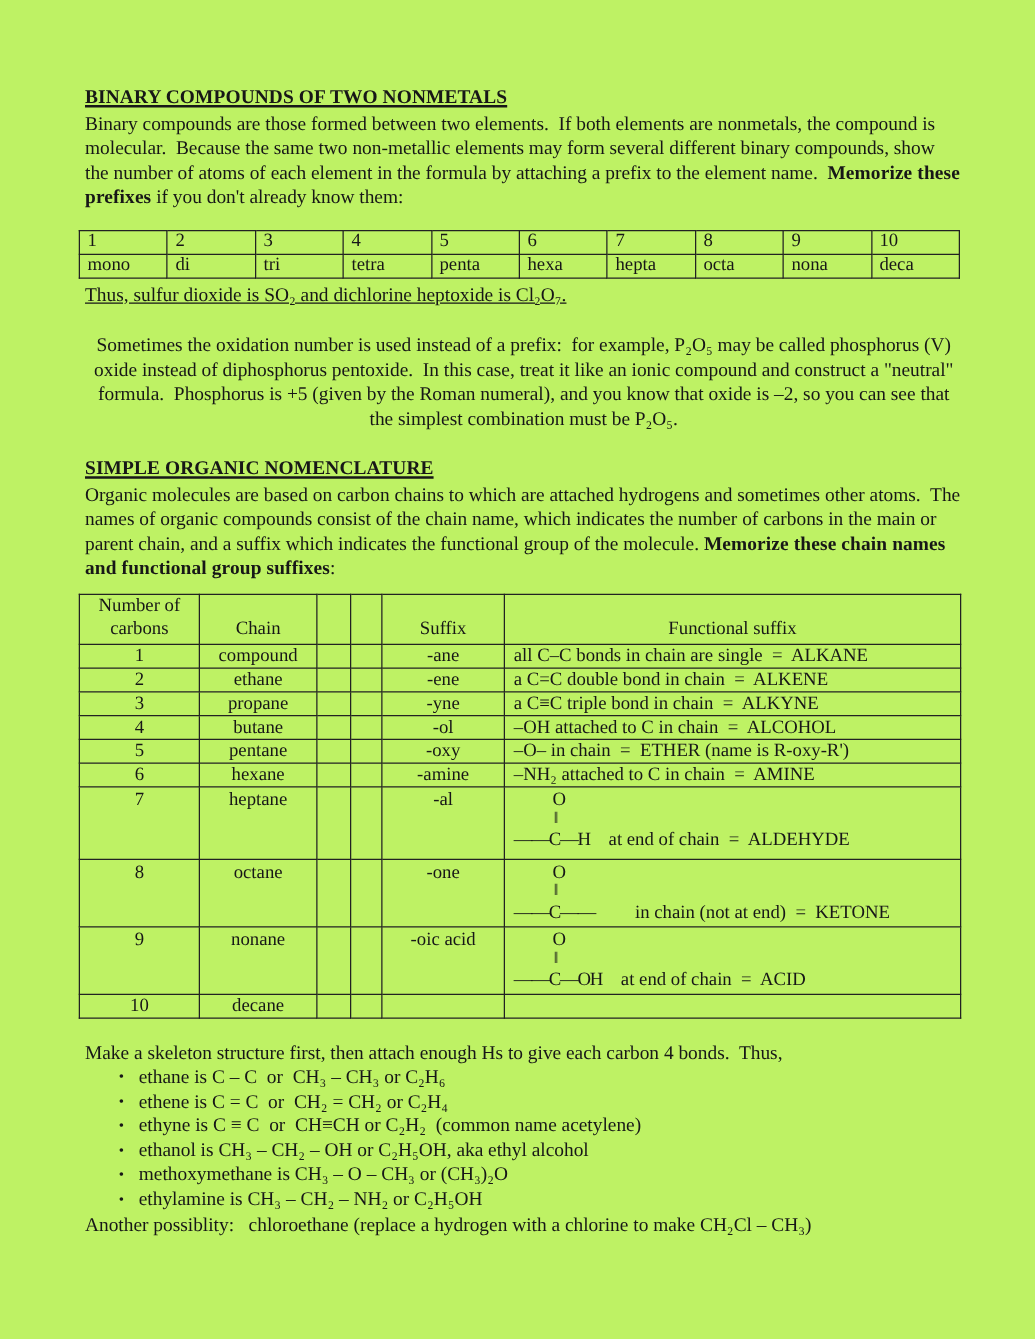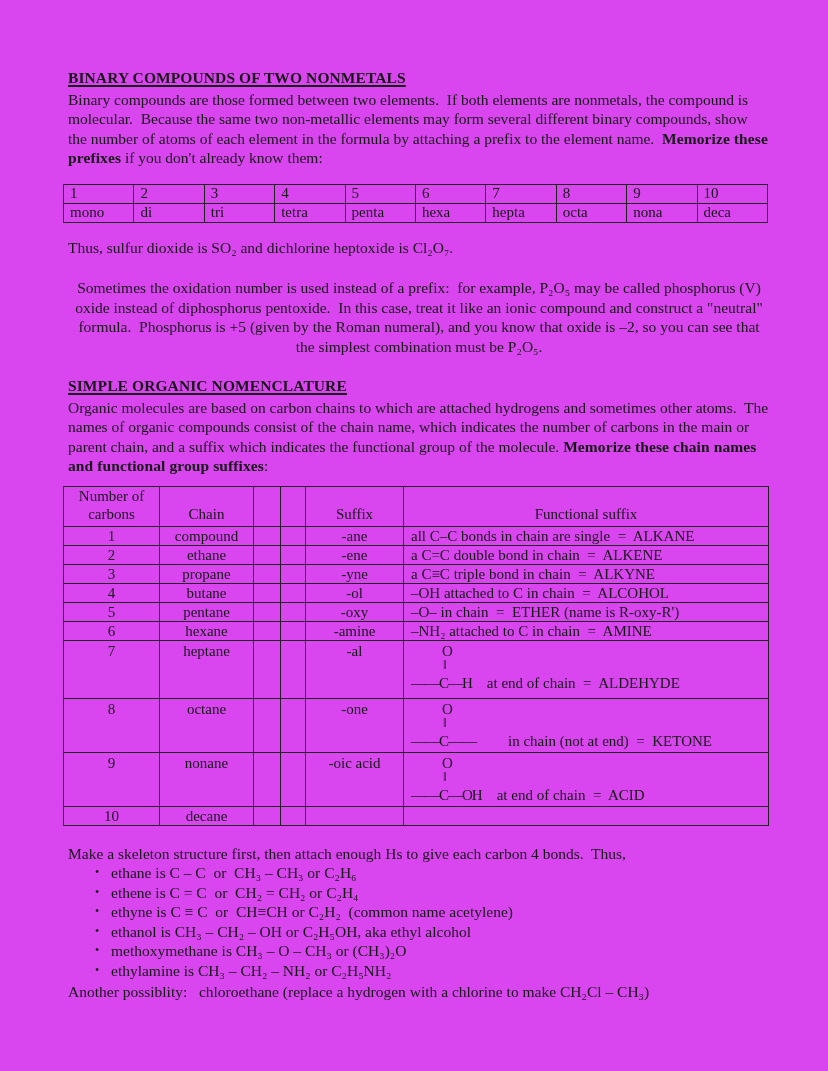--- a/index.html
+++ b/index.html
@@ -1,20 +1,20 @@
 <!DOCTYPE html>
 <html><head>
 <meta charset="utf-8">
 <style>
   * { margin:0; padding:0; box-sizing:border-box; }
   html,body { background:#ffffff; }
   .page {
     position:relative;
     width:828px; height:1071px;
-    background:#d946ef;
+    background:#bef264;
     color:#171717;
     font-family:"Liberation Serif","DejaVu Serif",serif;
     font-size:15.5px;
     line-height:19.5px;
     padding:68px 58px 0 68px;
     overflow:hidden;
   }
   .sec-title {
     font-weight:bold;
     font-size:15.5px;
@@ -31,21 +31,21 @@
     width:705px; margin-left:-5px; margin-top:16px;
   }
   .prefix-table td {
     border:1.5px solid #222;
     height:18.5px;
     padding:0 2px 1px 6px;
     font-size:15px;
     line-height:17px;
     vertical-align:middle;
   }
-  .thus-line { margin-top:15px; }
+  .thus-line { margin-top:4px;text-decoration:underline; }
   .oxid-para { margin-top:21px;text-align:center; }
   .sec2-title { margin-top:20px; }
   
   .organic-table {
     width:705px; margin-left:-5px; margin-top:10px;
   }
   .organic-table td {
     border:1.5px solid #222;
     font-size:15px;
     line-height:18px;
@@ -259,19 +259,19 @@
     <div class="bullet-row">
       <span class="bullet-glyph">•</span>
       <span class="bullet-text">ethanol is CH₃ – CH₂ – OH or C₂H₅OH, aka ethyl alcohol</span>
     </div>
     <div class="bullet-row">
       <span class="bullet-glyph">•</span>
       <span class="bullet-text">methoxymethane is CH₃ – O – CH₃ or (CH₃)₂O</span>
     </div>
     <div class="bullet-row">
       <span class="bullet-glyph">•</span>
-      <span class="bullet-text">ethylamine is CH₃ – CH₂ – NH₂ or C₂H₅NH₂</span>
+      <span class="bullet-text">ethylamine is CH₃ – CH₂ – NH₂ or C₂H₅OH</span>
     </div>
   </div>
 
   <div class="para another-line">Another possiblity:&nbsp;&nbsp; chloroethane (replace a hydrogen with a chlorine to make CH₂Cl – CH₃)</div>
 
 </div>
 
 </body></html>

